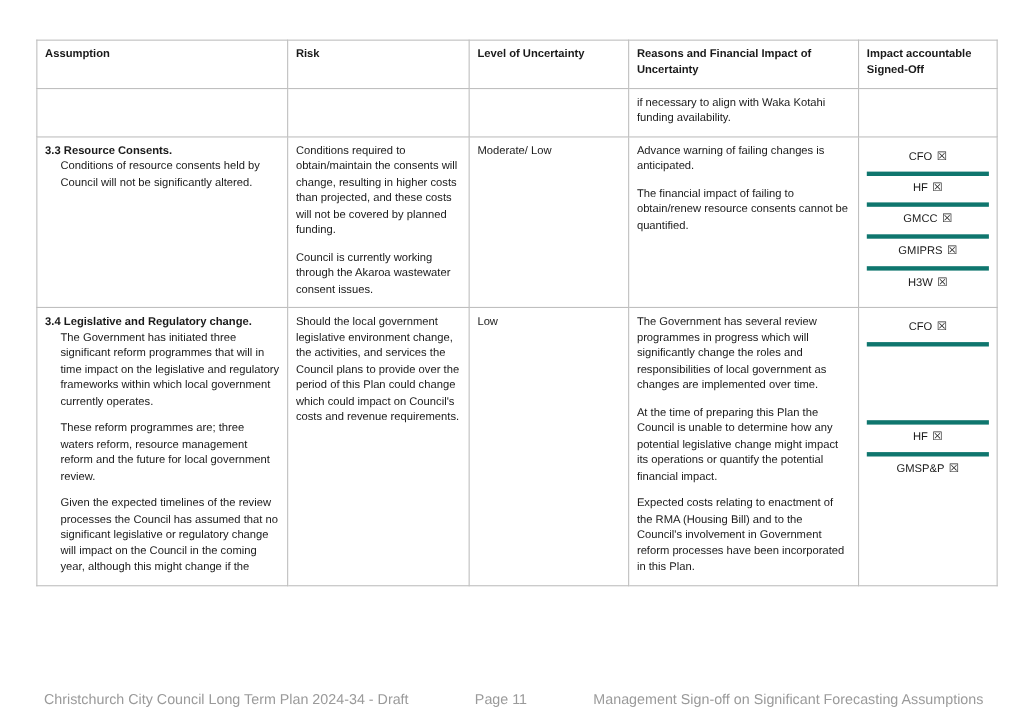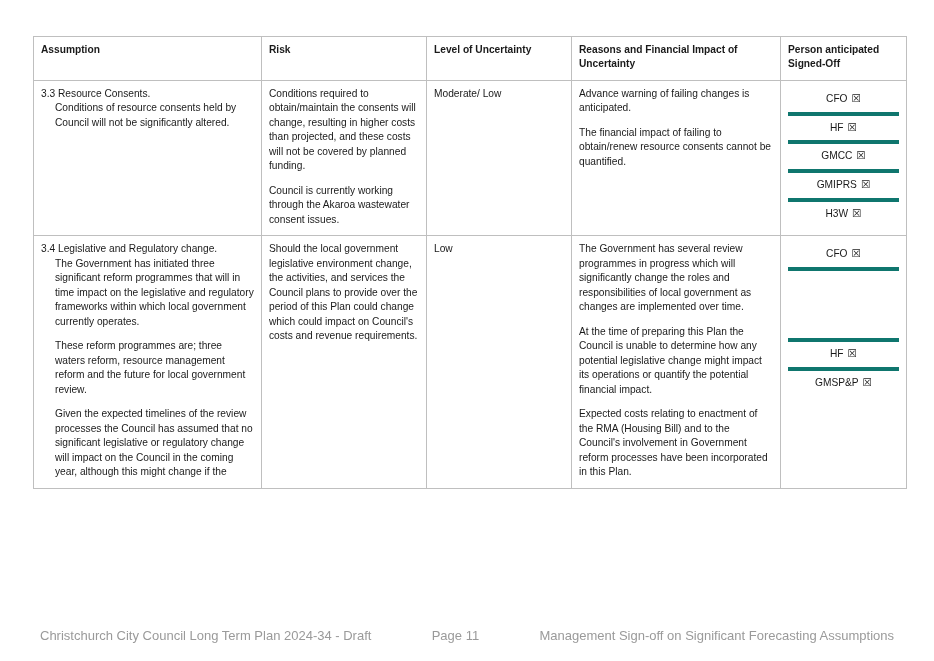--- a/index.html
+++ b/index.html
@@ -51,21 +51,21 @@
 
   .colhead-person { text-align: center; }
 
   p.blk {
     margin: 0 0 10px 0;
   }
   p.blk:last-child {
     margin-bottom: 0;
   }
   .lead {
-    font-weight: normal;
+    font-weight: bold;
   }
   .indent {
     padding-left: 14px;
   }
   .hang {
     text-indent: 0;
   }
 
   
   td.signoff {
@@ -122,25 +122,34 @@
         <col class="c3">
         <col class="c4">
         <col class="c5">
     </colgroup>
     <thead>
       <tr>
         <th>Assumption</th>
         <th>Risk</th>
         <th>Level of Uncertainty</th>
         <th>Reasons and Financial Impact of Uncertainty</th>
-        <th class="colhead-person">Person anticipated Signed-Off</th>
+        <th class="colhead-person">Impact accountable Signed-Off</th>
       </tr>
     </thead>
     <tbody>
 
+      <tr>
+        <td class="cont-empty"></td>
+        <td class="cont-empty"></td>
+        <td class="cont-empty"></td>
+        <td>
+          <p class="blk">if necessary to align with Waka Kotahi funding availability.</p>
+        </td>
+        <td class="cont-empty"></td>
+      </tr>
 
       <tr>
         <td>
           <p class="blk hang">
             <span class="lead">3.3</span>
             <span class="lead">Resource Consents.</span>
           </p>
           <p class="blk indent" style="margin-top:-10px;">Conditions of resource consents held by Council will not be significantly altered.</p>
         </td>
         <td>

